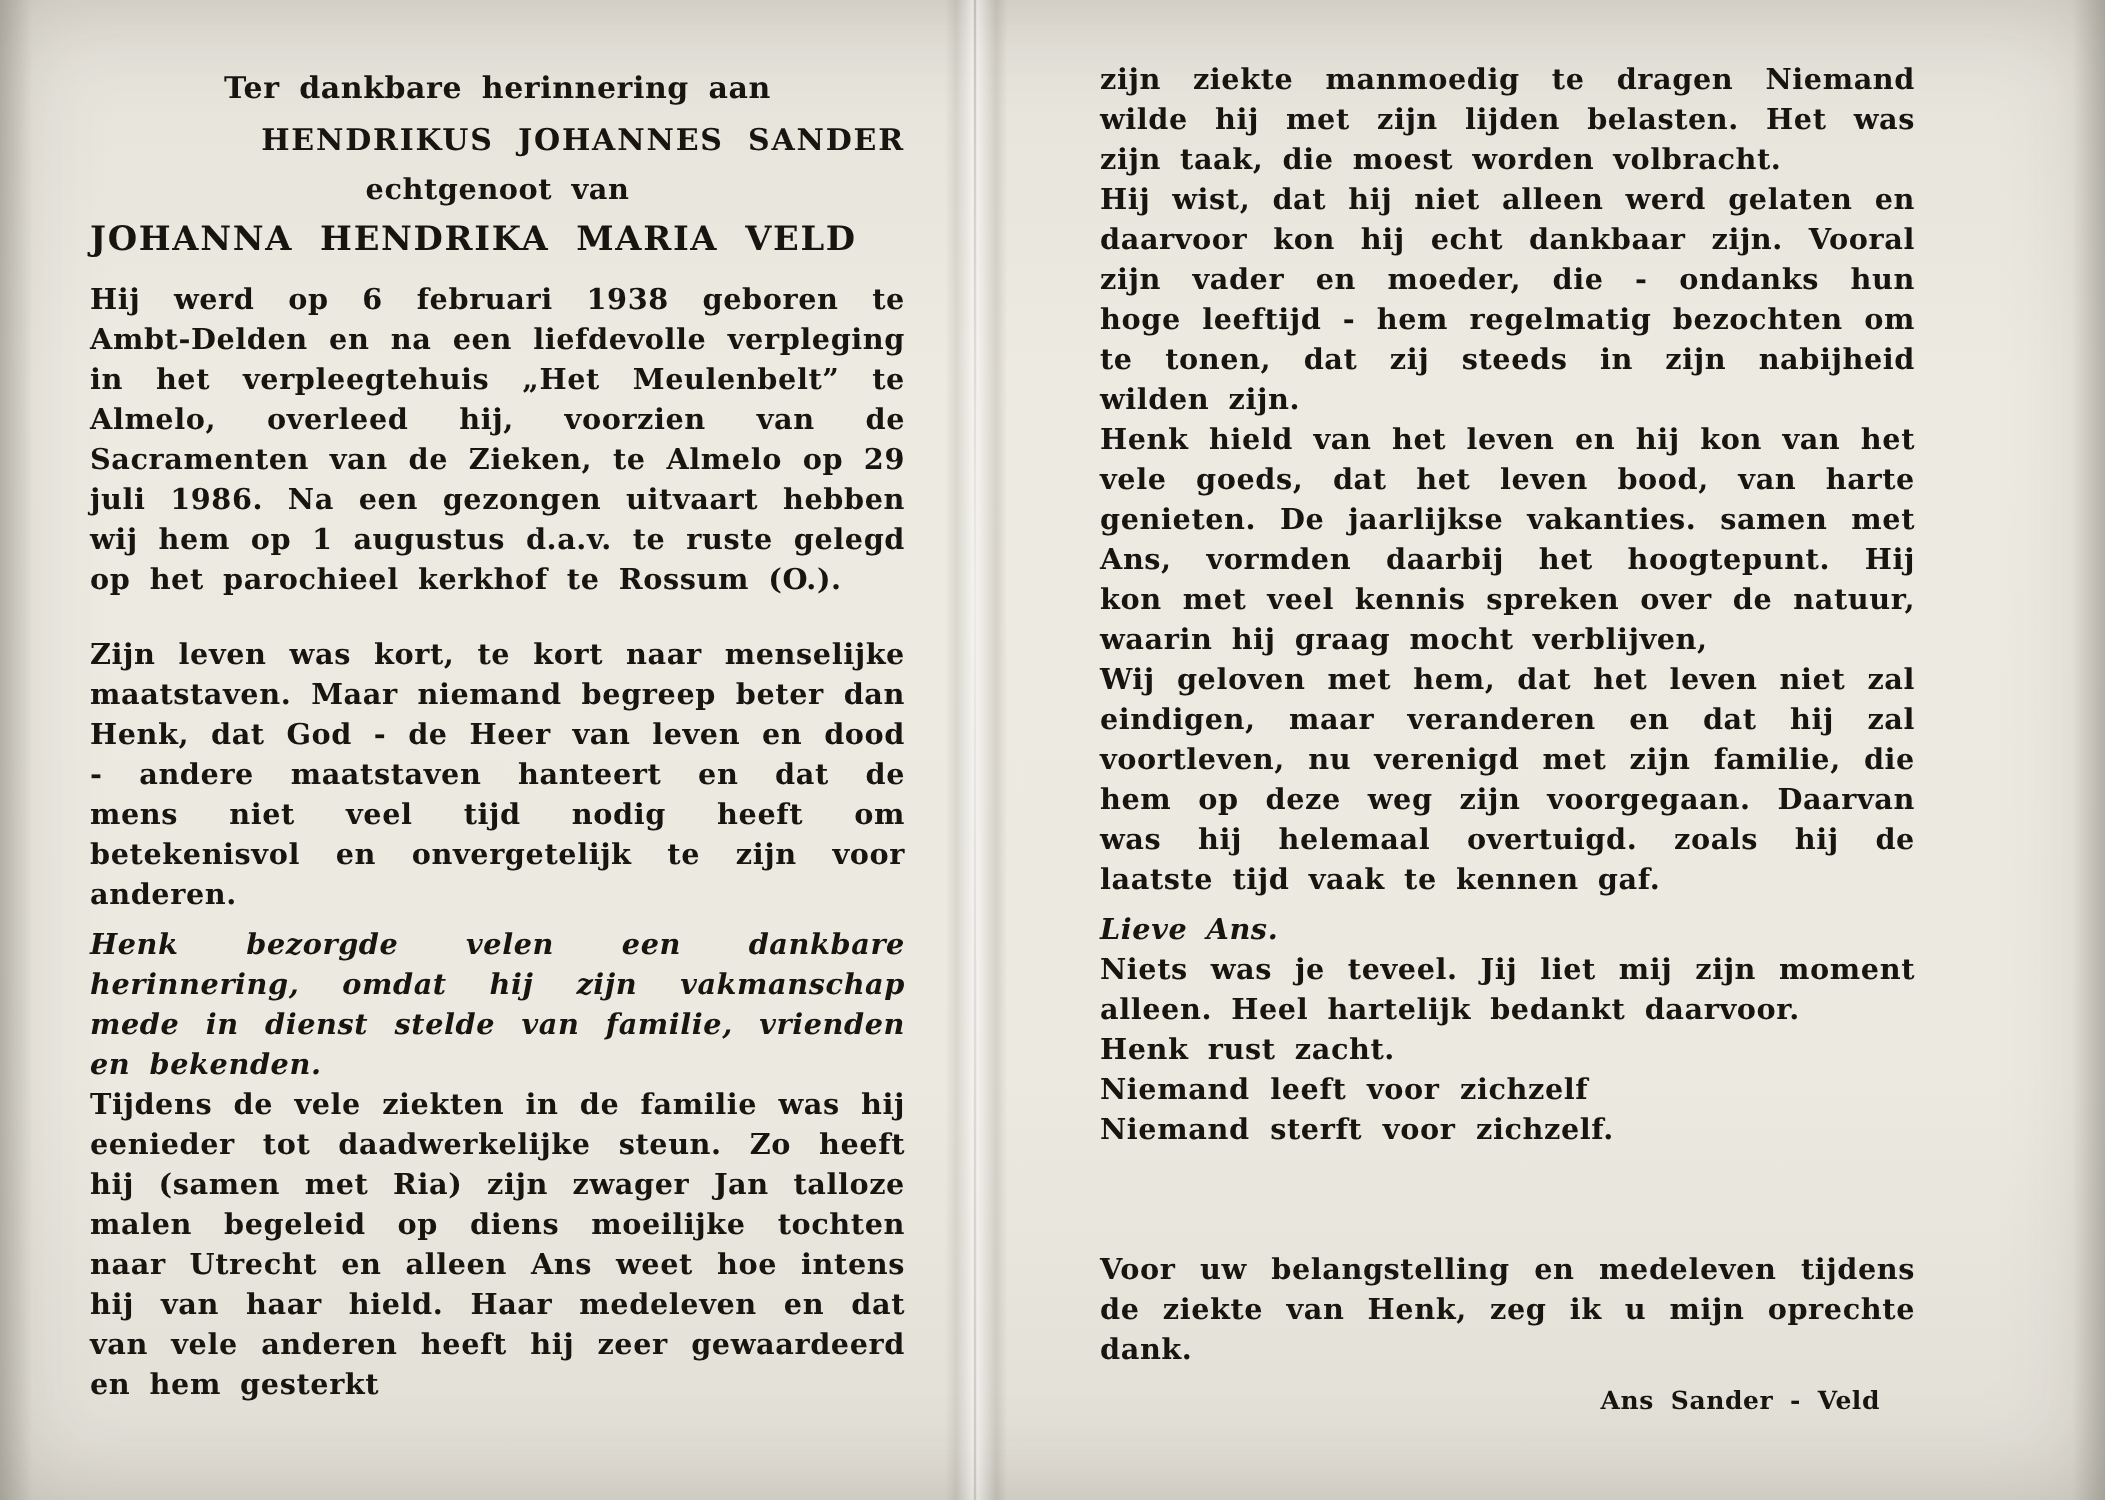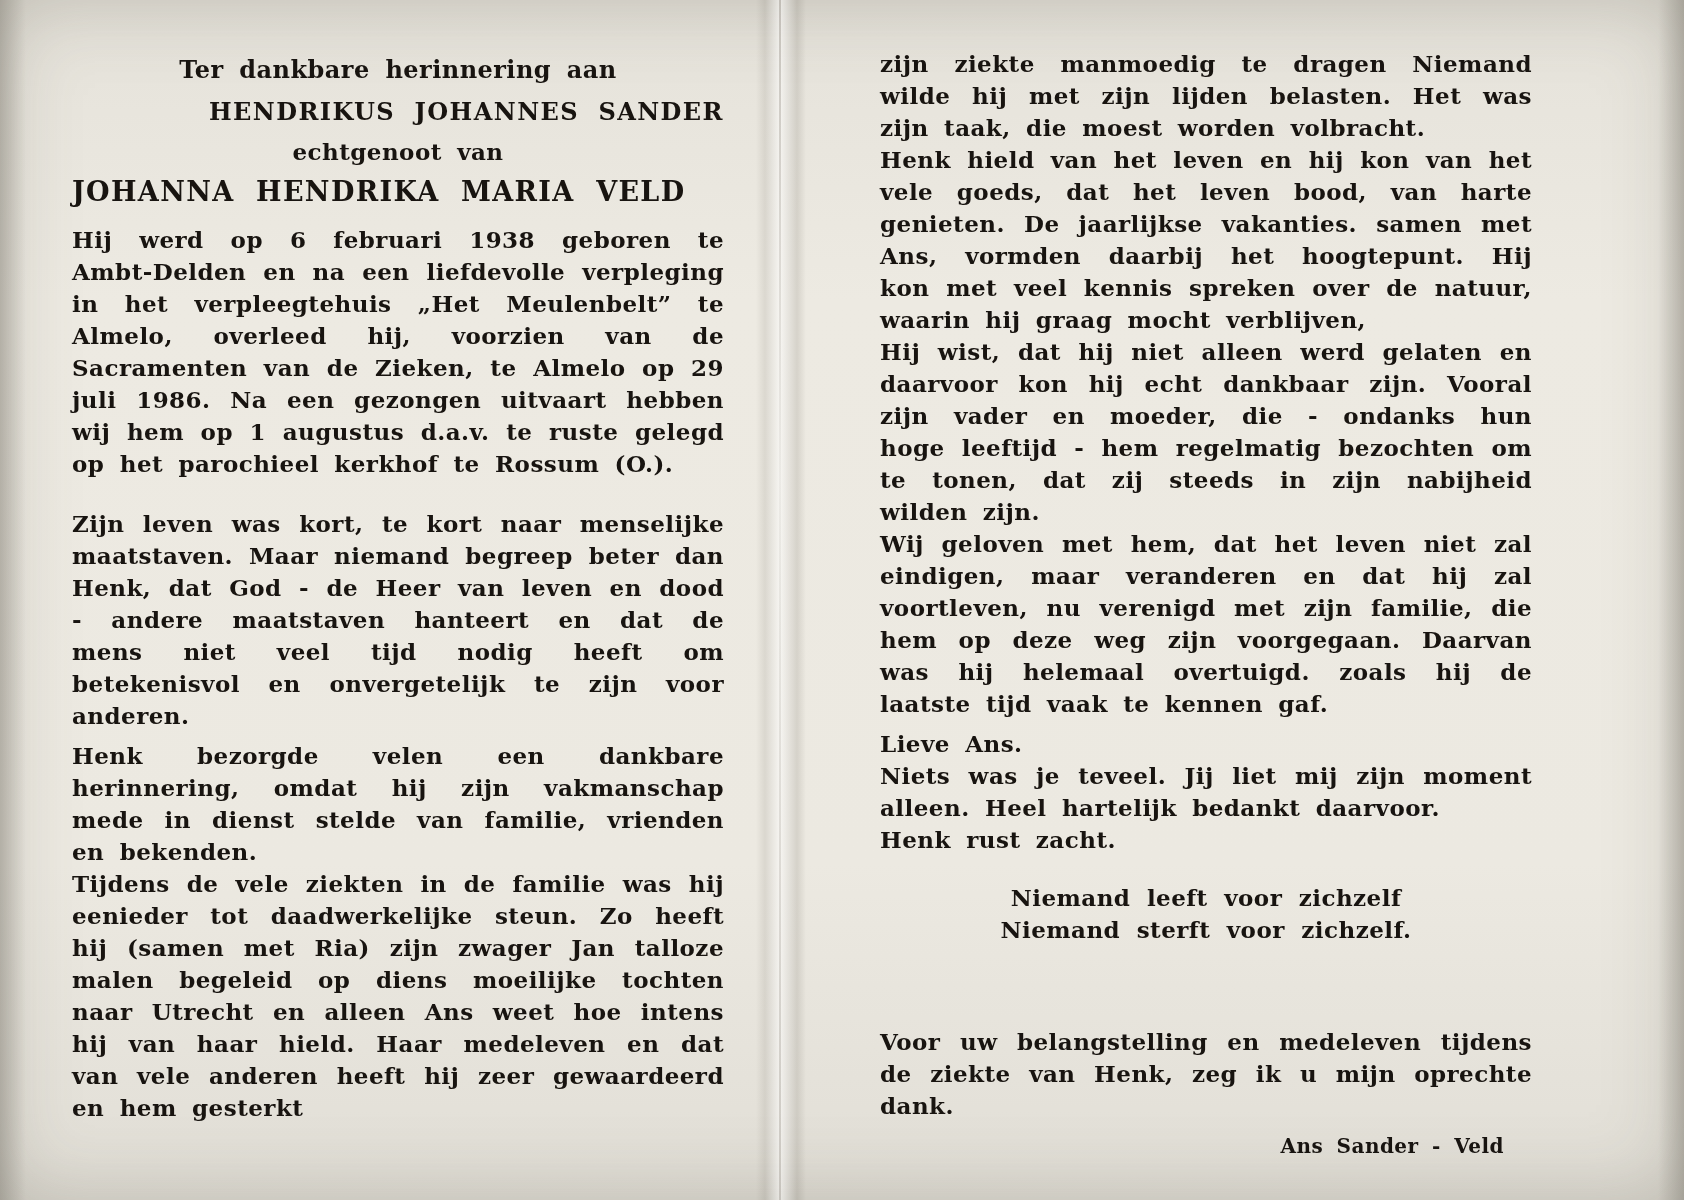--- a/index.html
+++ b/index.html
@@ -55,25 +55,23 @@
   .col-left  { left: 72px;  width: 652px; }
   .col-right { left: 880px; width: 652px; }
 
   .h-intro   { text-align: center; font-size: 24px; margin: 6px 0 10px 0; }
   .h-name    { text-align: right; font-size: 24px; letter-spacing: 0.06em; margin: 6px 0 8px 0; word-spacing: 0.4em; }
   .h-rel     { text-align: center; font-size: 23px; margin: 4px 0 8px 0; }
   .h-spouse  { text-align: left; font-size: 27px; letter-spacing: 0.05em; margin: 4px 0 16px 0; word-spacing: 0.4em; }
 
   p { margin: 0; }
   .p-gap-top    { margin-top: 28px; }
-  .p-small-gap  { margin-top: 8px; }
+  .p-small-gap  { margin-top: 8px; font-style: italic; }
 
   .verse {
-    margin-top: 26px;
-    text-align: center;
     word-spacing: 0.35em;
   }
   .closing { margin-top: 80px; }
   .signature {
     margin-top: 8px;
     text-align: right;
     padding-right: 28px;
     font-size: 20px;
     word-spacing: 0.3em;
   }
@@ -95,22 +93,22 @@
     <div class="h-spouse">JOHANNA HENDRIKA MARIA VELD</div>
 
     <p>Hij werd op 6 februari 1938 geboren te Ambt-Delden en na een liefdevolle verpleging in het verpleegtehuis „Het Meulenbelt” te Almelo, overleed hij, voorzien van de Sacramenten van de Zieken, te Almelo op 29 juli 1986. Na een gezongen uitvaart hebben wij hem op 1 augustus d.a.v. te ruste gelegd op het parochieel kerkhof te Rossum (O.).</p>
     <p class="p-gap-top">Zijn leven was kort, te kort naar menselijke maatstaven.  Maar niemand begreep beter dan Henk, dat God - de Heer van leven en dood - andere maatstaven hanteert en dat de mens niet veel tijd nodig heeft om betekenisvol en onvergetelijk te zijn voor anderen.</p>
     <p class="p-small-gap">Henk bezorgde velen een dankbare herinnering, omdat hij zijn vakmanschap mede in dienst stelde van familie, vrienden en bekenden.</p>
     <p>Tijdens de vele ziekten in de familie was hij eenieder tot daadwerkelijke steun. Zo heeft hij (samen met Ria) zijn zwager Jan talloze malen begeleid op diens moeilijke tochten naar Utrecht en alleen Ans weet hoe intens hij van haar hield. Haar medeleven en dat van vele anderen heeft hij zeer gewaardeerd en hem gesterkt</p>
   </div>
 
   <div class="col col-right">
     <p>zijn ziekte manmoedig te dragen  Niemand wilde hij met zijn lijden belasten. Het was zijn taak, die moest worden volbracht.</p>
+    <p>Hij wist, dat hij niet alleen werd gelaten en daarvoor kon hij echt dankbaar zijn. Vooral zijn vader en moeder, die - ondanks hun hoge leeftijd - hem regelmatig bezochten om te tonen, dat zij steeds in zijn nabijheid wilden zijn.</p>
     <p>Henk hield van het leven en hij kon van het vele goeds, dat het leven bood, van harte genieten. De jaarlijkse vakanties. samen met Ans, vormden daarbij het hoogtepunt. Hij kon met veel kennis spreken over de natuur, waarin hij graag mocht verblijven,</p>
-    <p>Hij wist, dat hij niet alleen werd gelaten en daarvoor kon hij echt dankbaar zijn. Vooral zijn vader en moeder, die - ondanks hun hoge leeftijd - hem regelmatig bezochten om te tonen, dat zij steeds in zijn nabijheid wilden zijn.</p>
     <p>Wij geloven met hem, dat het leven niet zal eindigen, maar veranderen en dat hij zal voortleven, nu verenigd met zijn familie, die hem op deze weg zijn voorgegaan. Daarvan was hij helemaal overtuigd. zoals hij de laatste tijd vaak te kennen gaf.</p>
 
     <p class="p-small-gap">Lieve Ans.</p>
     <p>Niets was je teveel. Jij liet mij zijn moment alleen. Heel hartelijk bedankt daarvoor.</p>
     <p>Henk rust zacht.</p>
 
     <div class="verse">
       <div>Niemand leeft voor zichzelf</div>
       <div>Niemand sterft voor zichzelf.</div>
     </div>

